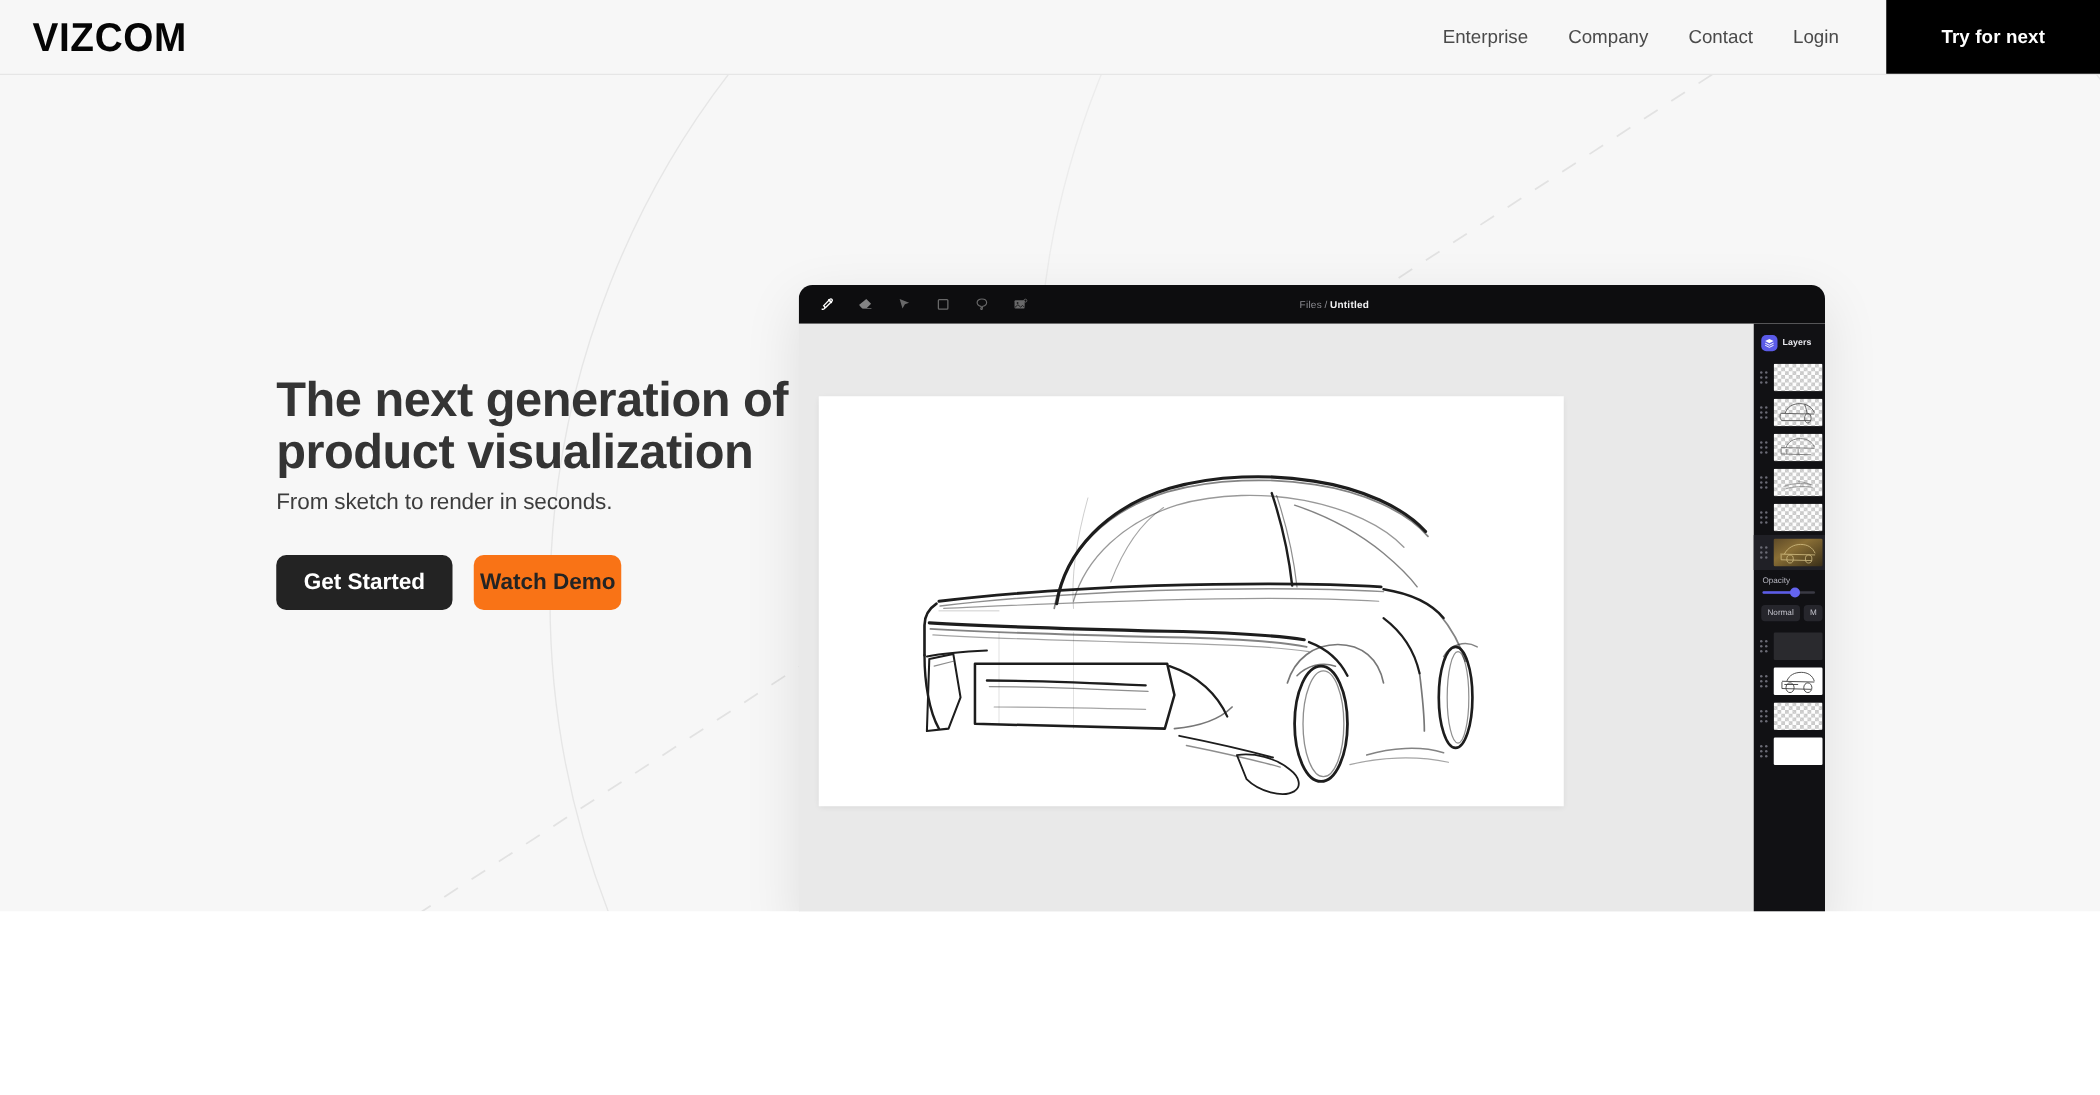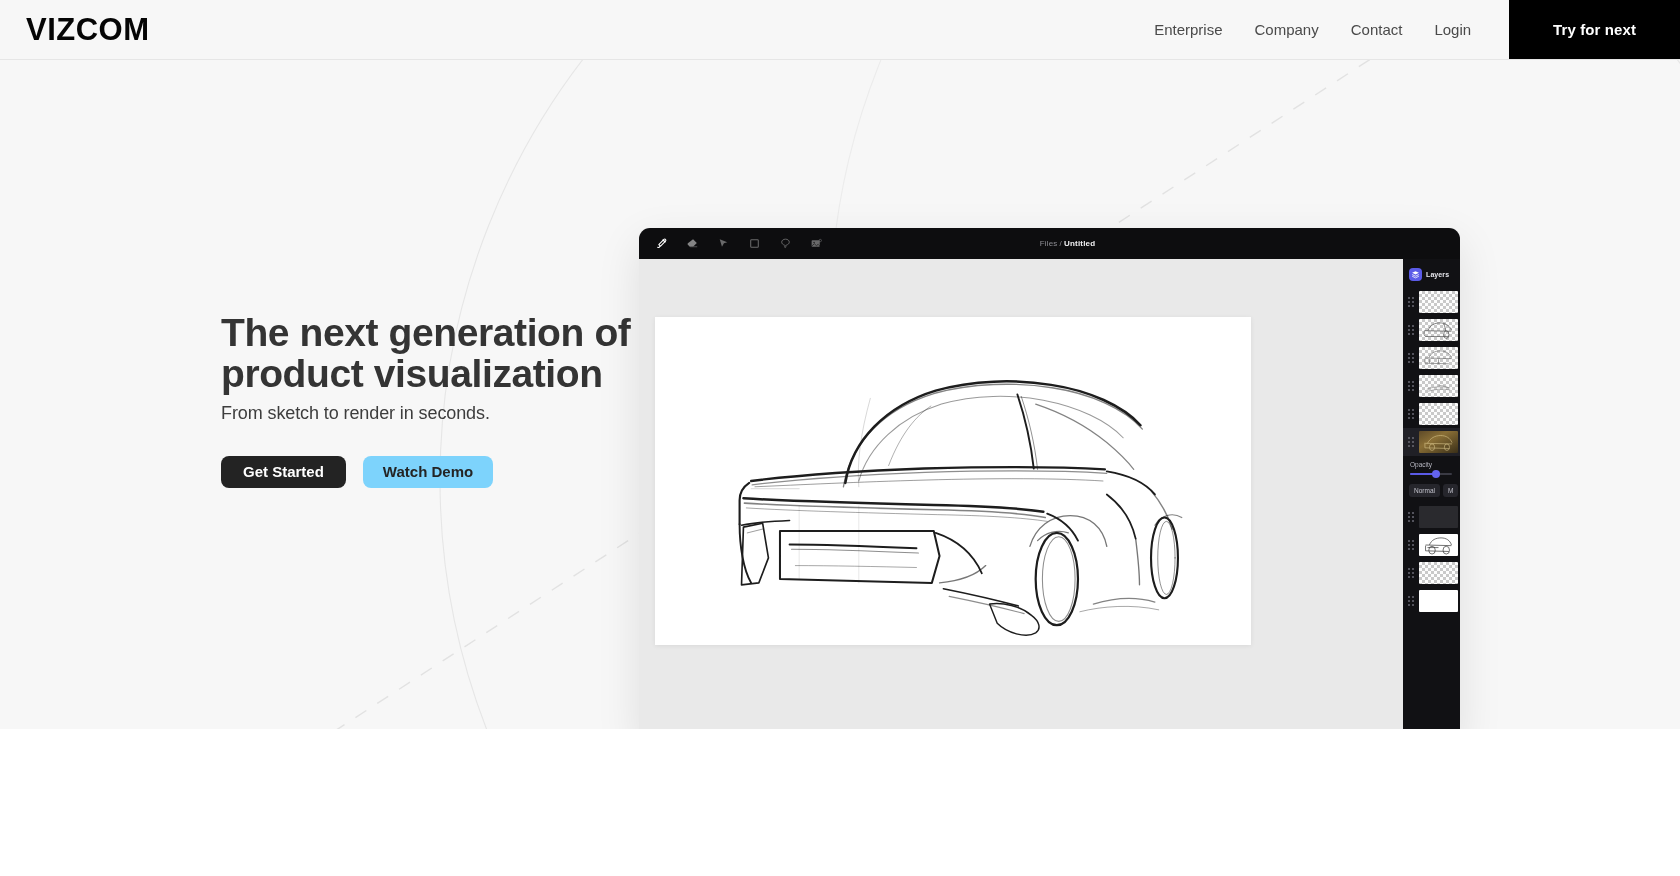--- a/index.html
+++ b/index.html
@@ -97,21 +97,21 @@
 
   .hero-deco {
     position: absolute;
     inset: 0;
     pointer-events: none;
   }
 
   .hero-copy {
     position: absolute;
     left: 221px;
-    top: 252px;
+    top: 240px;
     width: 470px;
     z-index: 5;
   }
 
   .headline {
     font-size: 39px;
     line-height: 1.06;
     font-weight: 700;
     color: #343434;
     letter-spacing: -0.4px;
@@ -126,31 +126,31 @@
 
   .btn-row {
     margin-top: 32px;
     display: flex;
     gap: 17px;
   }
 
   .btn {
     border: none;
     border-radius: 8px;
-    font-size: 15px;
+    font-size: 18px;
     font-weight: 700;
     cursor: pointer;
     font-family: "Liberation Sans", sans-serif;
-    height: 32px;
+    height: 44px;
     display: inline-flex;
     align-items: center;
     justify-content: center;
   }
   .btn-primary { background: #232323; color: #fff; padding: 0 22px; }
-  .btn-secondary { background: #7dd3fc; color: #242424; padding: 0 20px; }
+  .btn-secondary { background: #f97316; color: #242424; padding: 0 5px; }
 
   
   .app-window {
     position: absolute;
     left: 639px;
     top: 168px;
     width: 821px;
     height: 512px;
     border-radius: 11px 11px 0 0;
     overflow: hidden;

